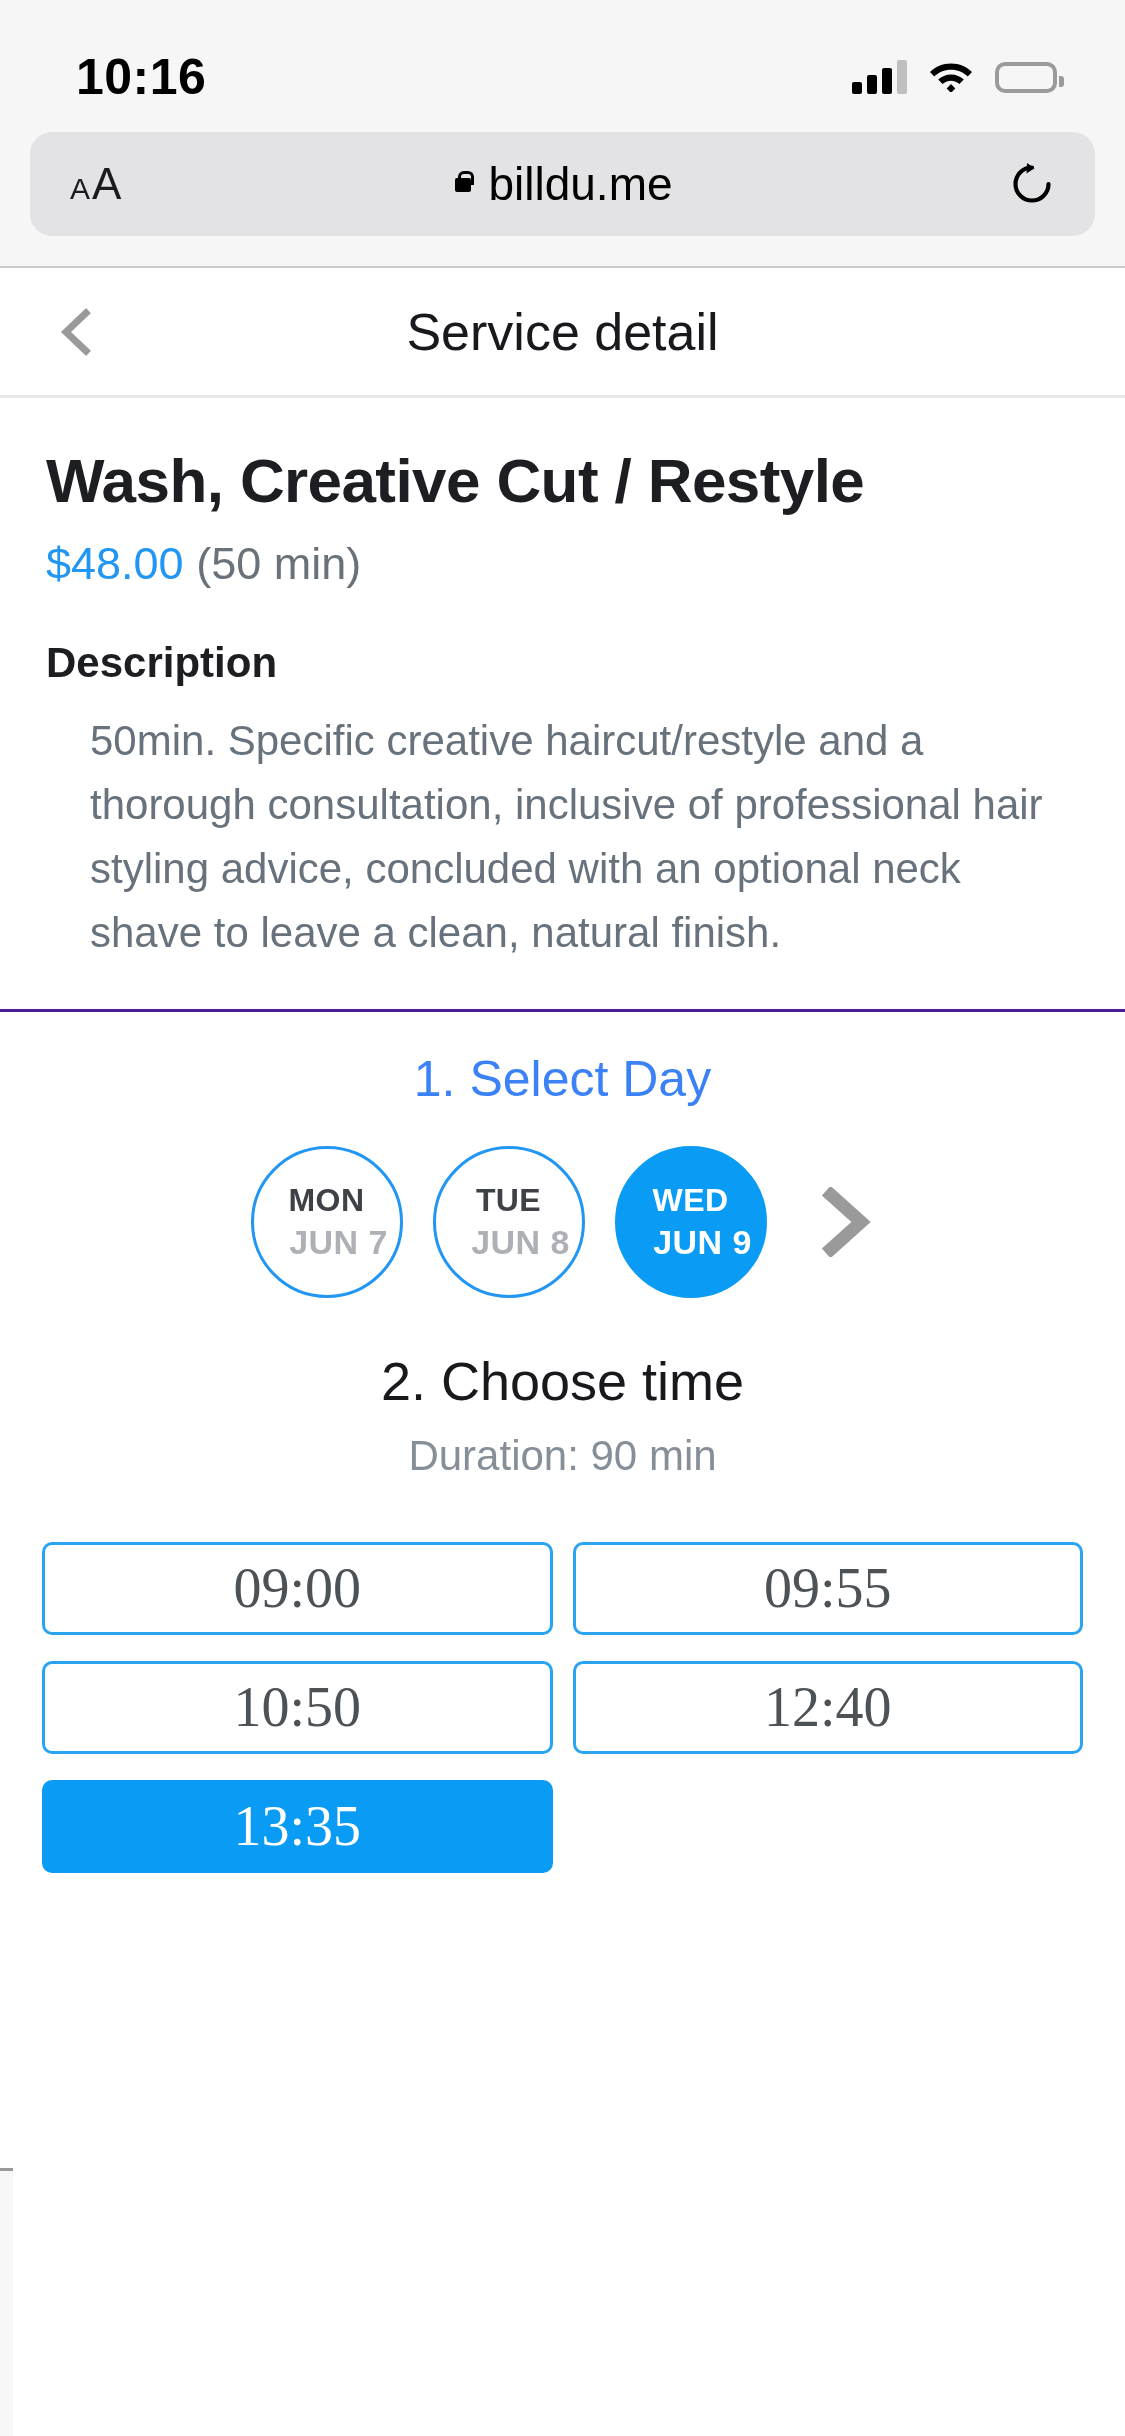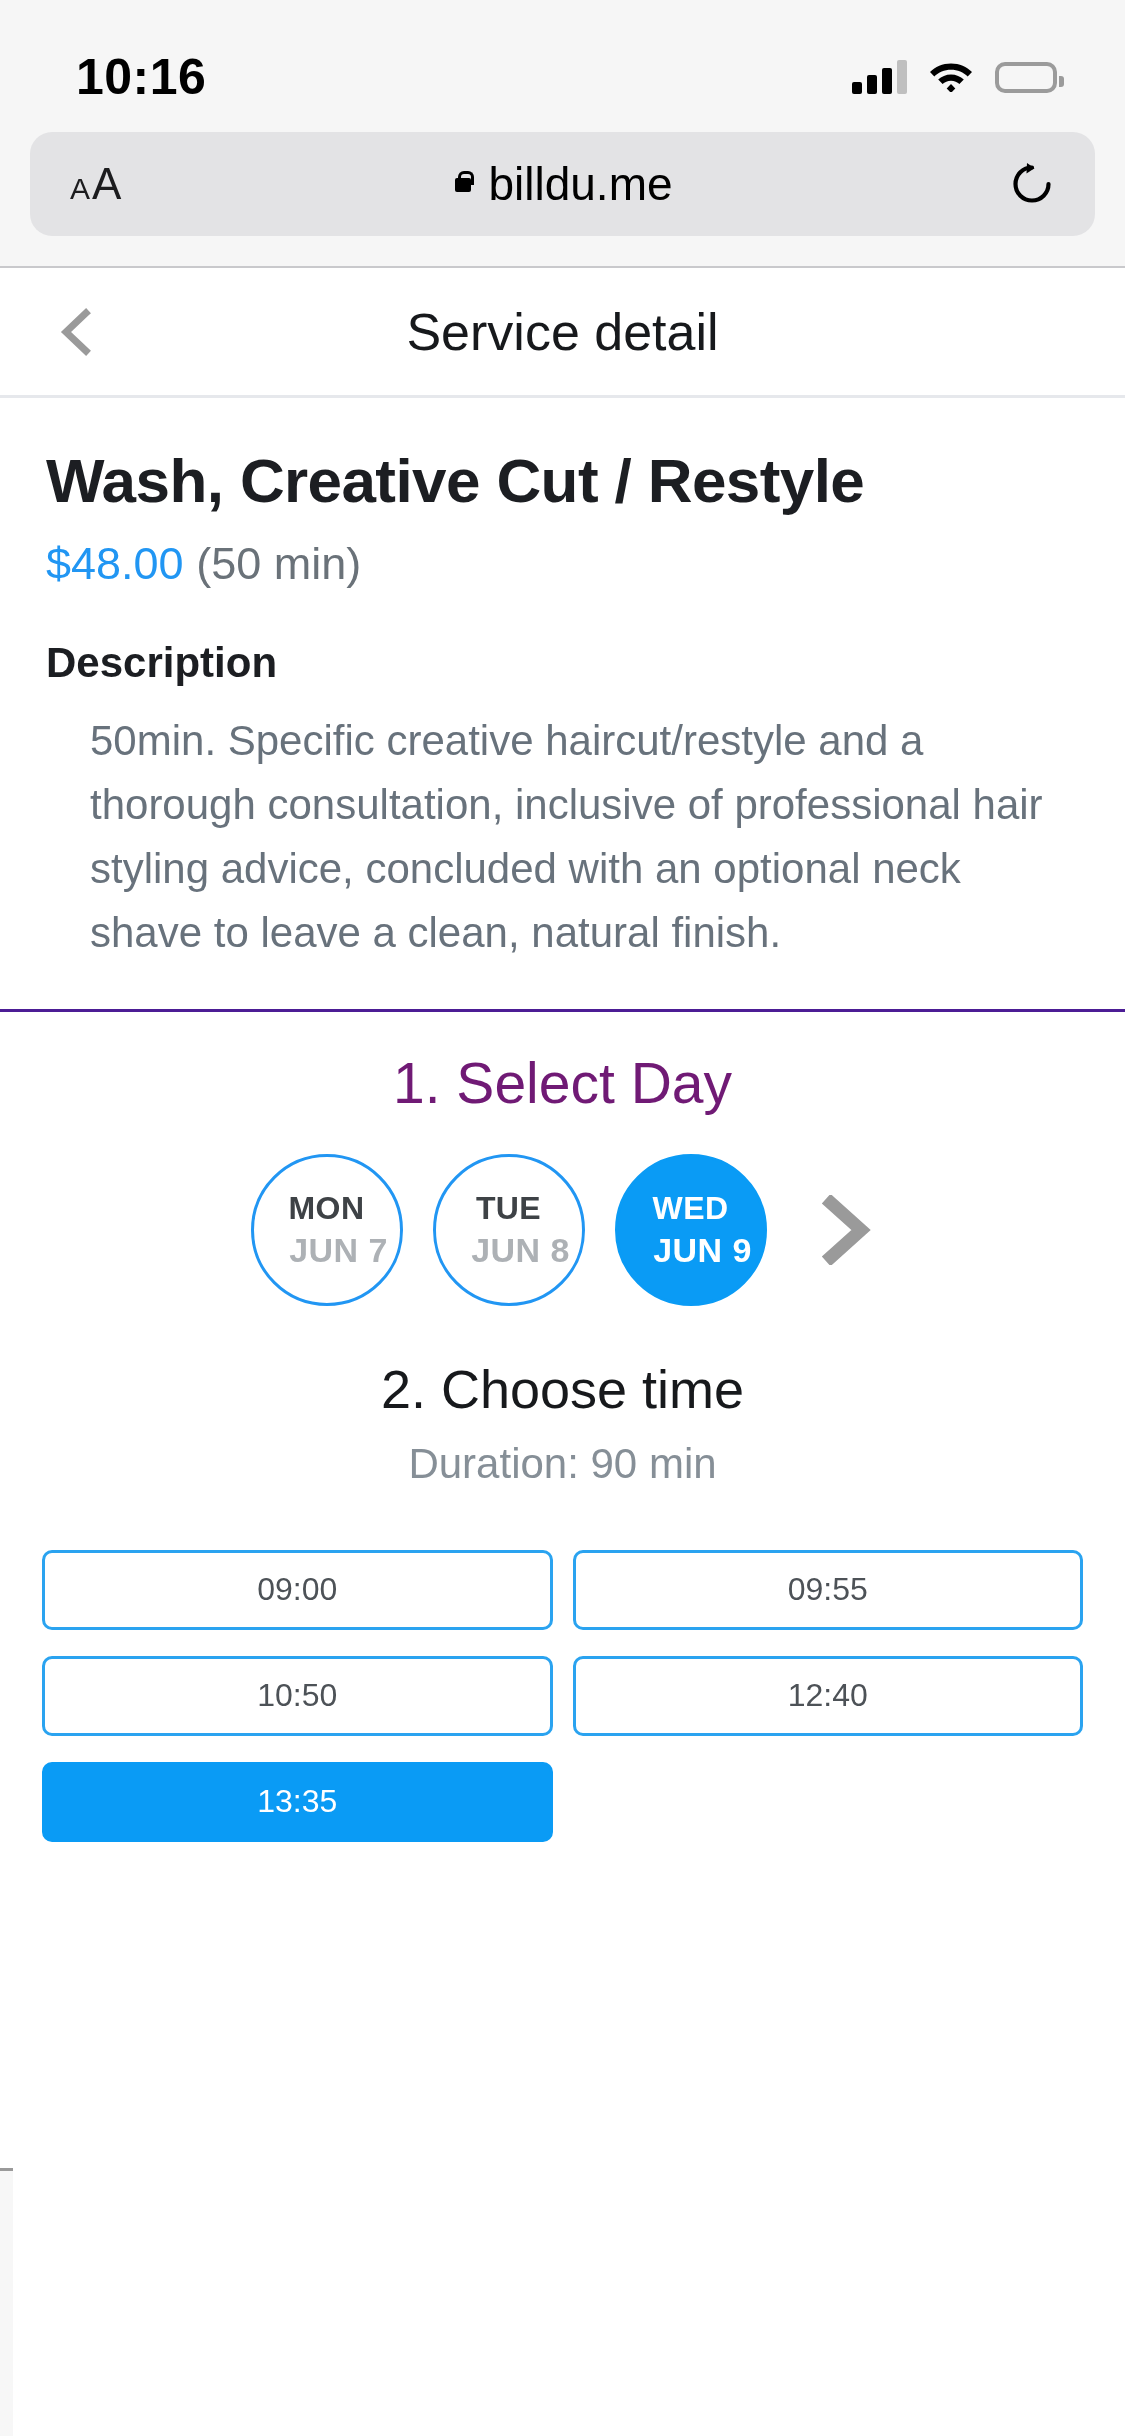--- a/index.html
+++ b/index.html
@@ -205,22 +205,22 @@
     margin-left: 44px;
   }
 
   
   .booking {
     background: #ffffff;
     padding-top: 38px;
   }
   .step-title {
     text-align: center;
-    font-size: 57px;
-    color: #701a75;
+    font-size: 50px;
+    color: #3b82f6;
     font-weight: 400;
   }
 
   .day-row {
     margin-top: 38px;
     display: flex;
     align-items: center;
     justify-content: center;
     gap: 30px;
     padding: 0 20px;
@@ -279,29 +279,30 @@
   }
 
   .slots {
     margin-top: 62px;
     padding: 0 42px;
     display: grid;
     grid-template-columns: 1fr 1fr;
     gap: 26px 20px;
   }
   .slot {
-    height: 80px;
+    height: 93px;
     border: 3px solid #2aa3f0;
     border-radius: 10px;
     background: #ffffff;
     display: flex;
     align-items: center;
     justify-content: center;
-    font-size: 32px;
+    font-size: 56px;
     color: #4d5257;
+    font-family: Liberation Serif, serif;
   }
   .slot.selected {
     background: #0a9bf5;
     border-color: #0a9bf5;
     color: #ffffff;
   }
 
   
   .edge-sliver {
     position: absolute;

